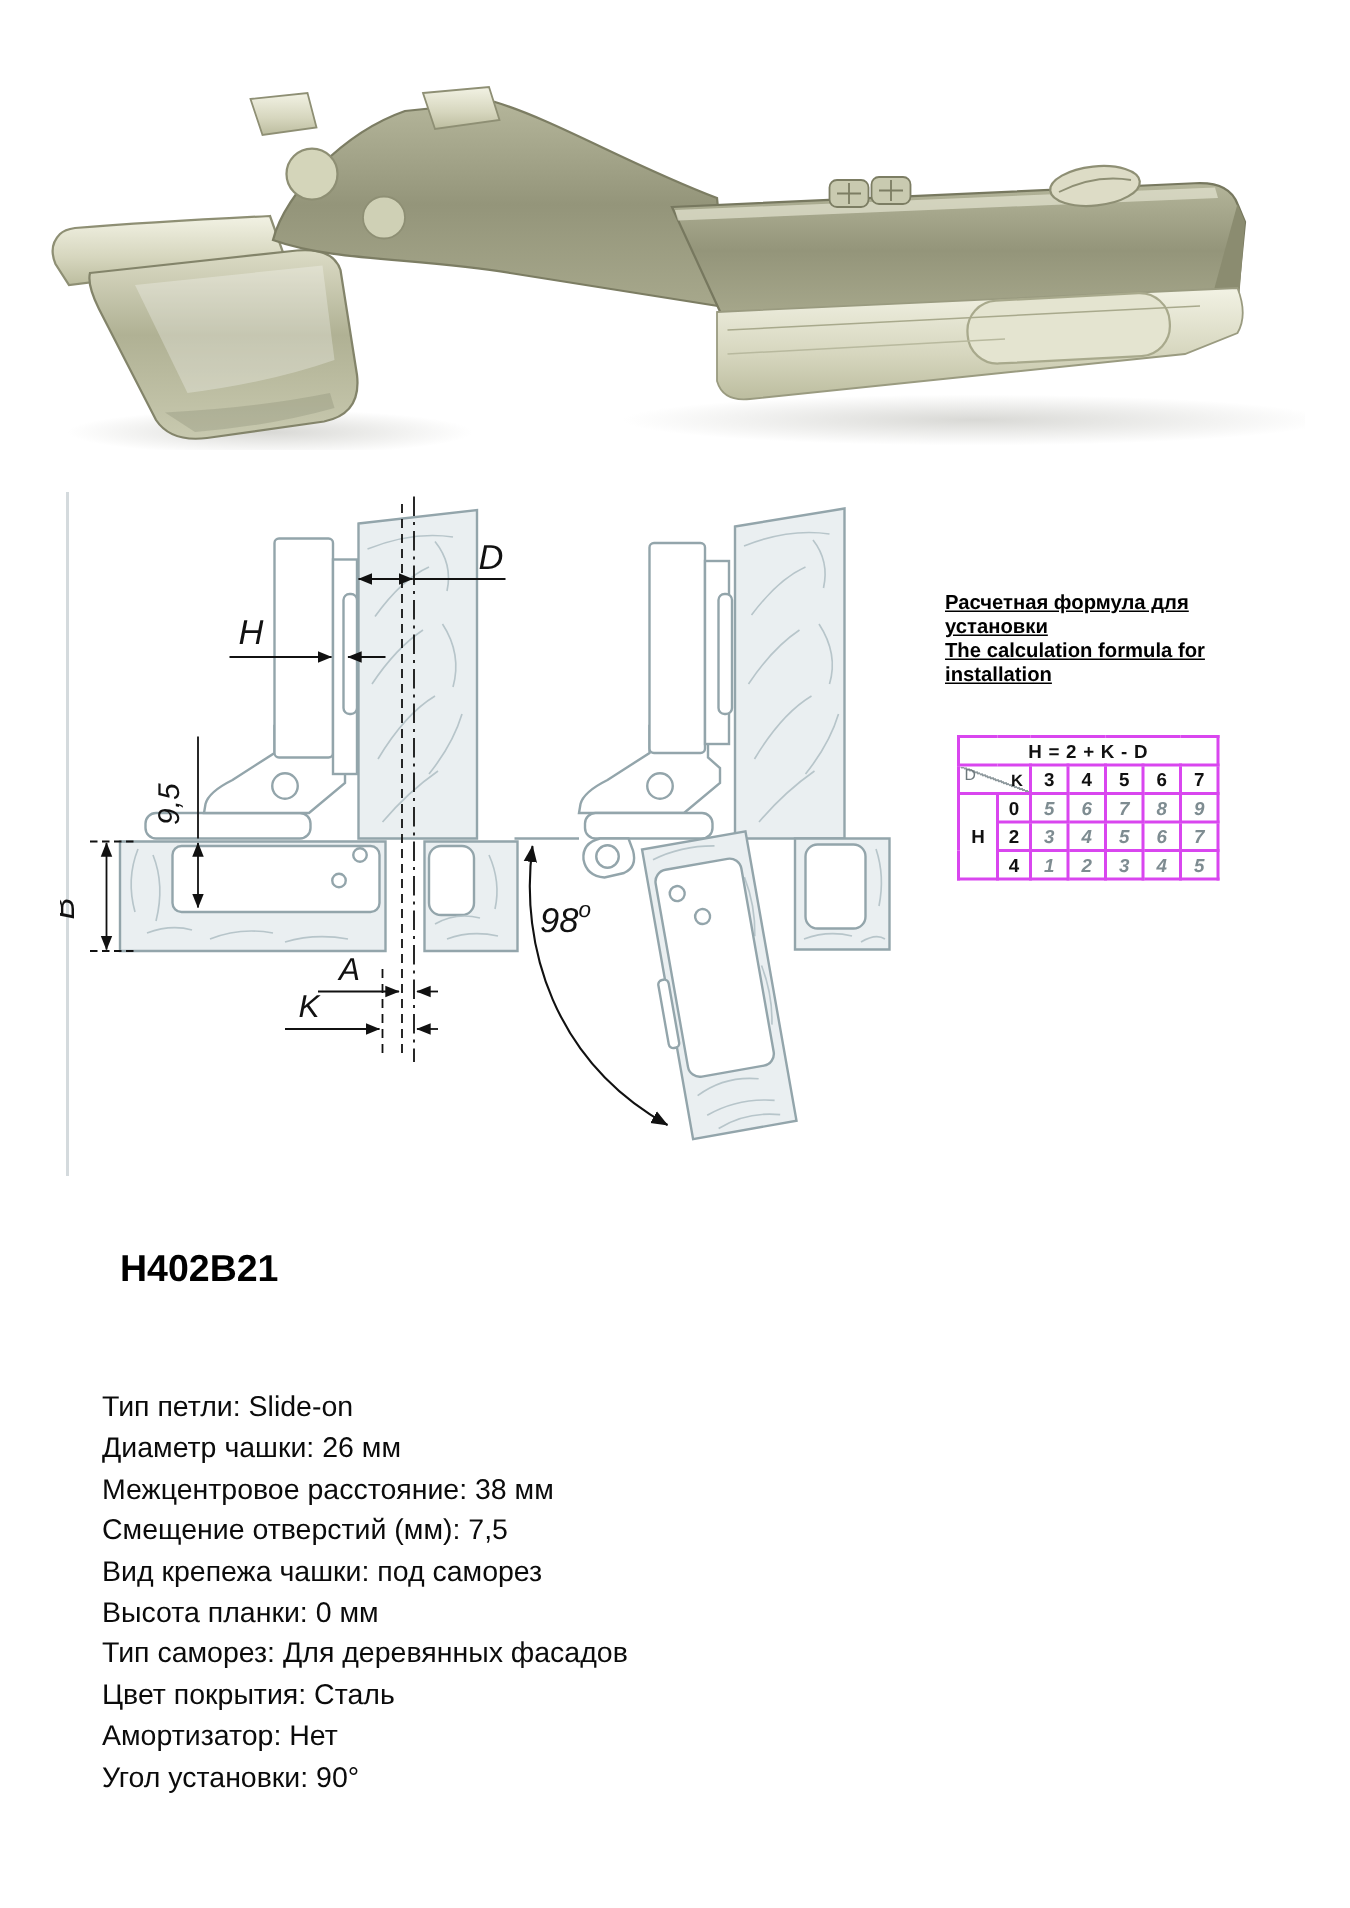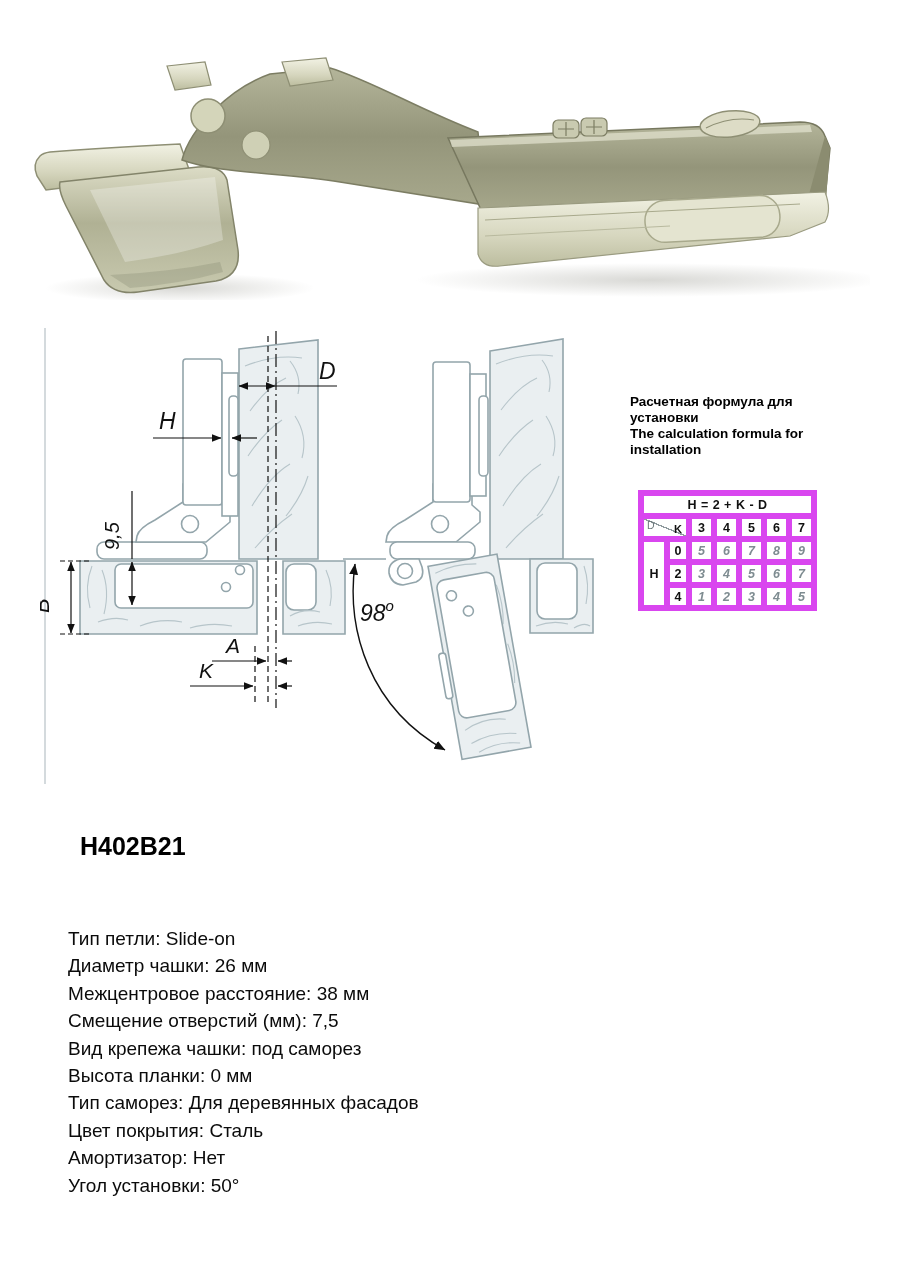--- a/index.html
+++ b/index.html
@@ -1,24 +1,24 @@
 <!DOCTYPE html>
 <html><head>
 <meta charset="utf-8">
 <style>
   html,body{margin:0;padding:0;background:#ffffff;}
   .page{position:relative;width:900px;height:1272px;background:#fff;overflow:hidden;
         font-family:"Liberation Sans",sans-serif;color:#0b0b0b;}
   .photo{position:absolute;left:30px;top:40px;width:840px;height:260px;}
   .diagram{position:absolute;left:40px;top:316px;width:580px;height:480px;}
   .fhead{position:absolute;left:630px;top:394px;width:205px;
-         font:bold 13.5px/16px "Liberation Sans",sans-serif;color:#000;}
+         font:bold 13.5px/16px "Liberation Sans",sans-serif;color:#000;text-decoration:underline;}
   .ftable{position:absolute;left:638px;top:490px;border-collapse:collapse;
           font:bold 12.5px "Liberation Sans",sans-serif;color:#111;table-layout:fixed;}
-  .ftable td{border:6px solid #d946ef;text-align:center;vertical-align:middle;
+  .ftable td{border:2px solid #d946ef;text-align:center;vertical-align:middle;
              padding:0;height:17px;overflow:hidden;}
   .ftable td.fh{letter-spacing:.5px;}
   .ftable td.val{color:#7e8c91;font-style:italic;}
   .ftable td.diagcell{position:relative;
       background:linear-gradient(to top right,transparent calc(50% - 0.7px),
                  #8e999d calc(50% - 0.7px),#8e999d calc(50% + 0.7px),
                  transparent calc(50% + 0.7px));}
   .ftable .cd{position:absolute;left:3px;top:0px;font-size:10.5px;font-weight:normal;color:#6d787c;}
   .ftable .ck{position:absolute;right:4px;bottom:1px;font-size:11px;font-weight:bold;color:#111;}
   .title{position:absolute;left:68px;top:820px;margin:12px;
@@ -304,16 +304,16 @@
   <div class="specs">
     <div>Тип петли: Slide-on</div>
     <div>Диаметр чашки: 26 мм</div>
     <div>Межцентровое расстояние: 38 мм</div>
     <div>Смещение отверстий (мм): 7,5</div>
     <div>Вид крепежа чашки: под саморез</div>
     <div>Высота планки: 0 мм</div>
     <div>Тип саморез: Для деревянных фасадов</div>
     <div>Цвет покрытия: Сталь</div>
     <div>Амортизатор: Нет</div>
-    <div>Угол установки: 50°</div>
+    <div>Угол установки: 90°</div>
   </div>
 
 </div>
 
 </body></html>

